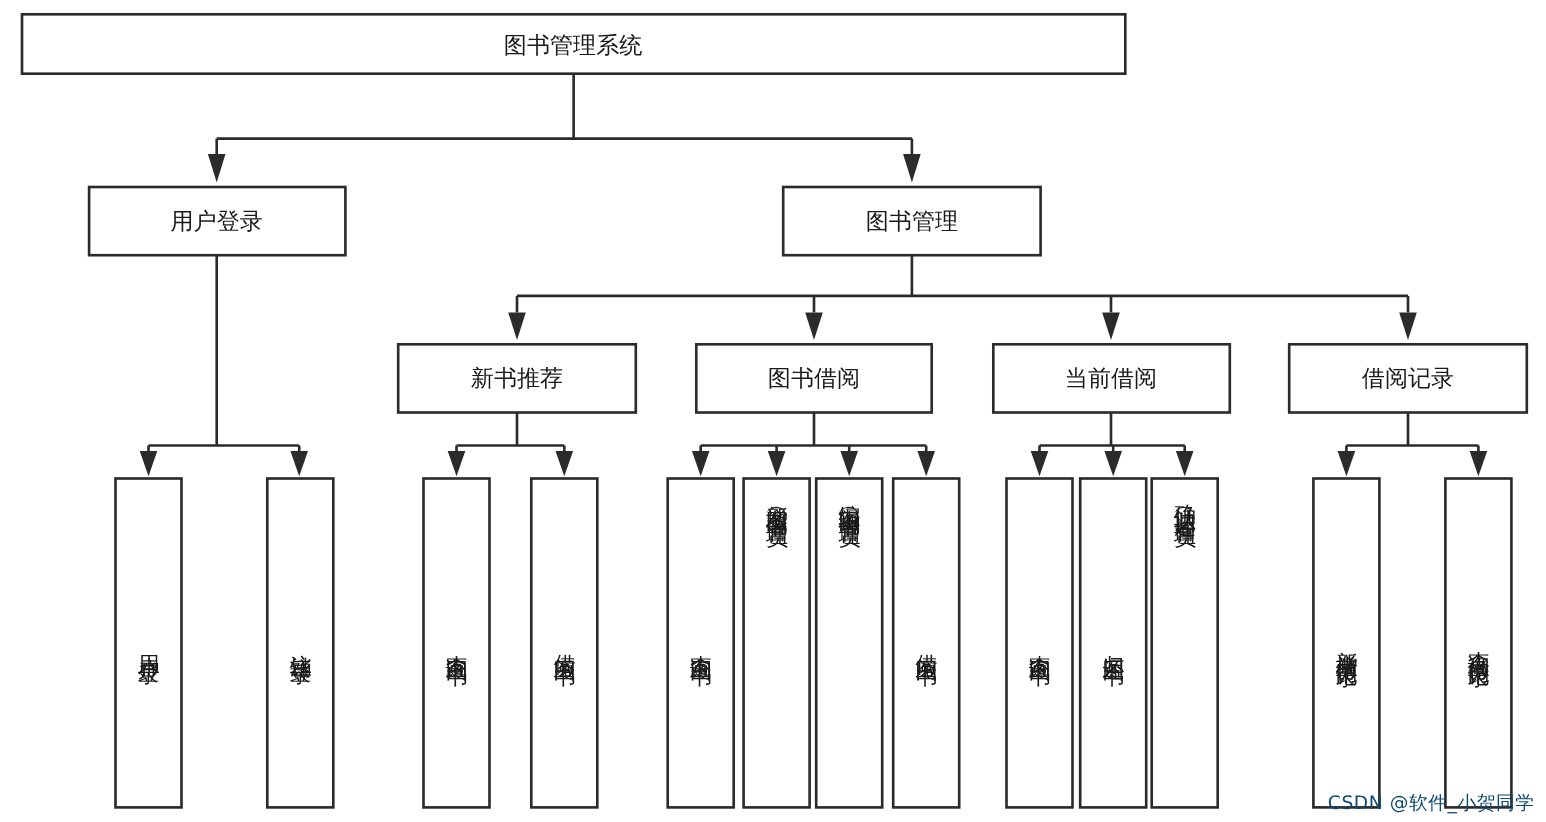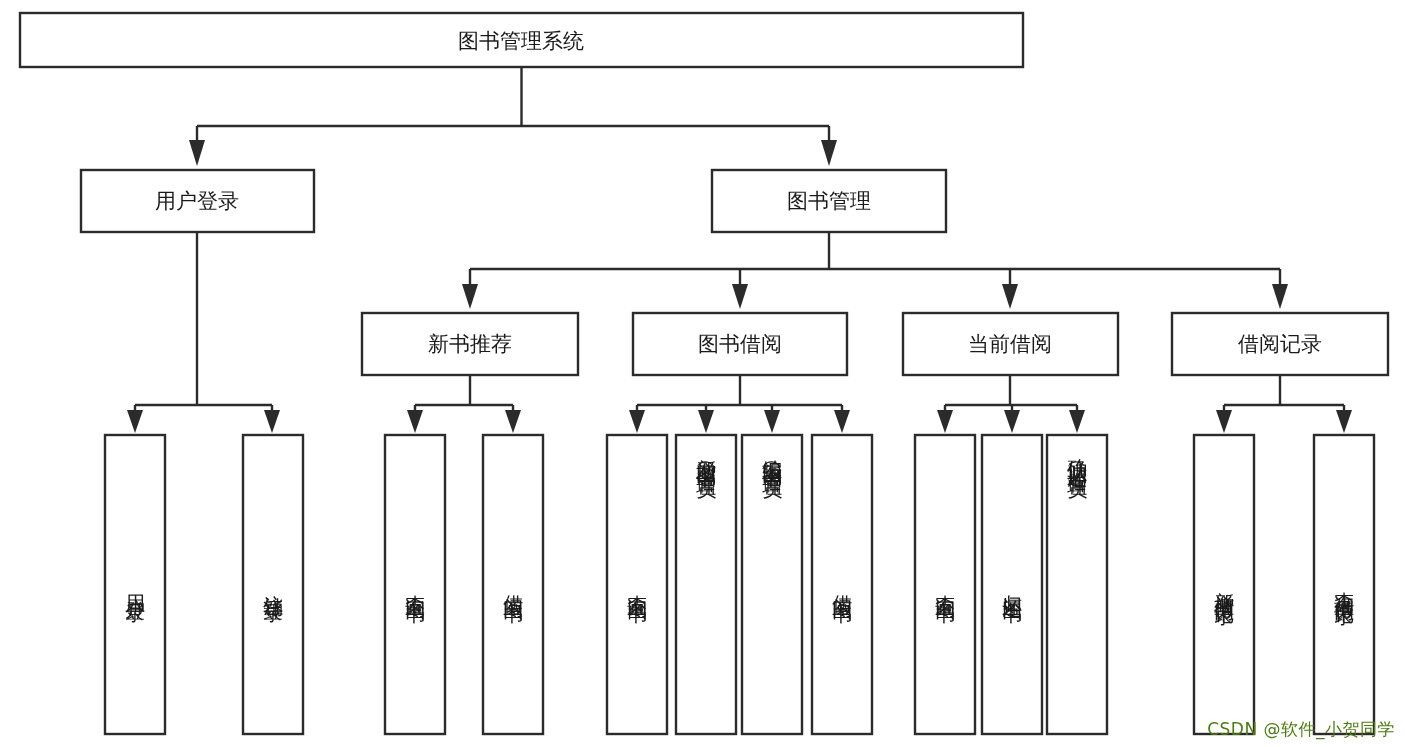--- a/index.html
+++ b/index.html
@@ -70,21 +70,21 @@
     letter-spacing: 3px;
     color: #1a1a1a;
     white-space: nowrap;
   }
   .watermark {
     position: absolute;
     right: 10px;
     bottom: 4px;
     font-family: "DejaVu Sans", "Liberation Sans", sans-serif;
     font-size: 17px;
-    color: #4d7c0f;
+    color: #0c4a6e;
     letter-spacing: 0.5px;
     white-space: nowrap;
     pointer-events: none;
   }
 </style>
 </head>
 <body>
 
 <div id="diagram-root">
 

